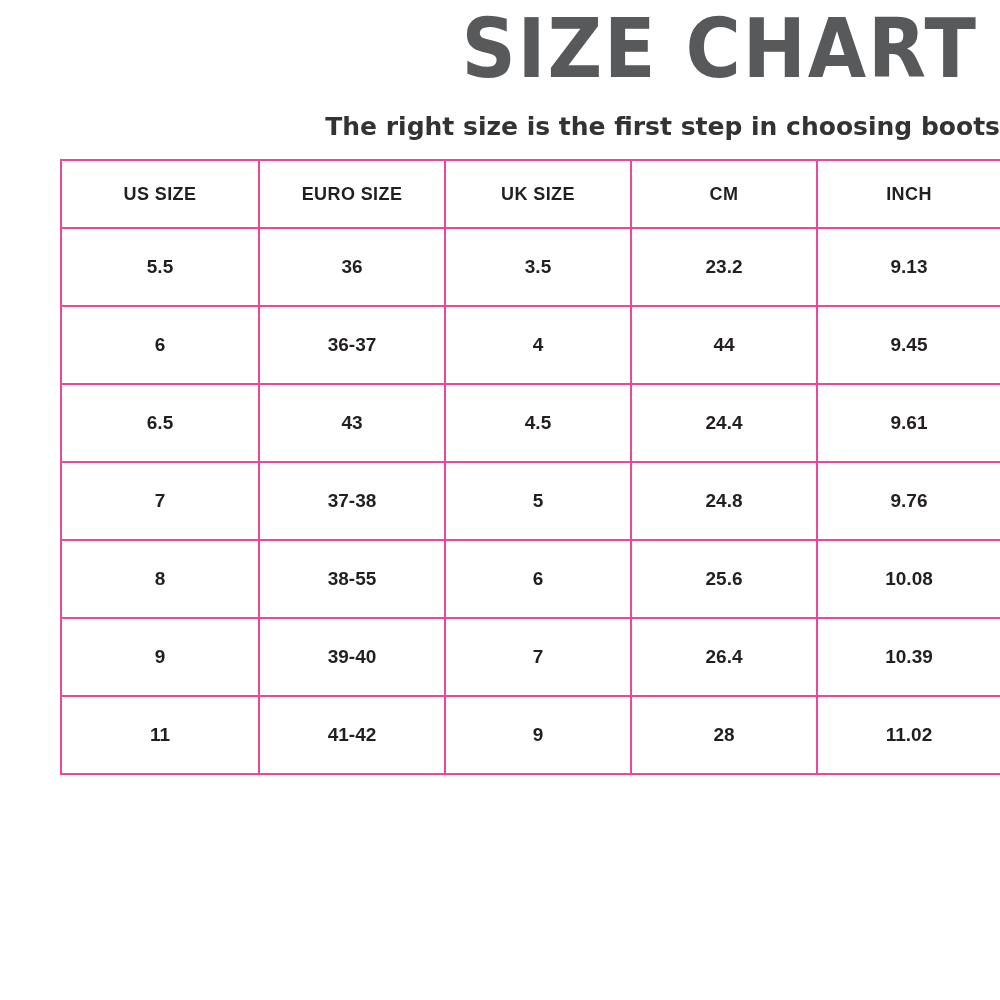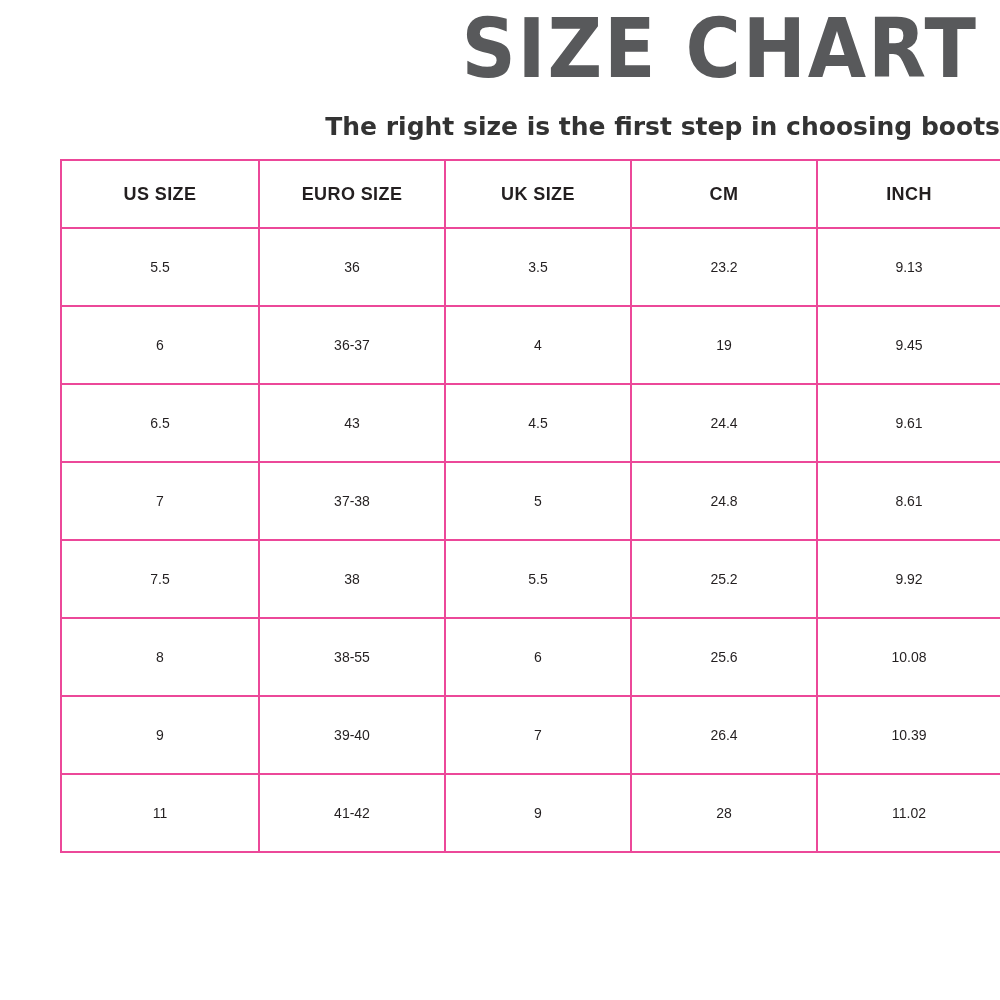--- a/index.html
+++ b/index.html
@@ -61,22 +61,22 @@
     color: #231f20;
   }
   table.size-table th {
     height: 64px;
     font-size: 18px;
     font-weight: 700;
     letter-spacing: 0.4px;
   }
   table.size-table td {
     height: 74px;
-    font-size: 14px;
-    font-weight: 400;
+    font-size: 19px;
+    font-weight: 700;
   }
   col.c0 { width: 198px; }
   col.c1 { width: 186px; }
   col.c2 { width: 186px; }
   col.c3 { width: 186px; }
   col.c4 { width: 184px; }
 </style>
 </head>
 <body>
 
@@ -108,43 +108,36 @@
           <td>5.5</td>
           <td>36</td>
           <td>3.5</td>
           <td>23.2</td>
           <td>9.13</td>
         </tr>
         <tr>
           <td>6</td>
           <td>36-37</td>
           <td>4</td>
-          <td>19</td>
+          <td>44</td>
           <td>9.45</td>
         </tr>
         <tr>
           <td>6.5</td>
           <td>43</td>
           <td>4.5</td>
           <td>24.4</td>
           <td>9.61</td>
         </tr>
         <tr>
           <td>7</td>
           <td>37-38</td>
           <td>5</td>
           <td>24.8</td>
-          <td>8.61</td>
-        </tr>
-        <tr>
-          <td>7.5</td>
-          <td>38</td>
-          <td>5.5</td>
-          <td>25.2</td>
-          <td>9.92</td>
+          <td>9.76</td>
         </tr>
         <tr>
           <td>8</td>
           <td>38-55</td>
           <td>6</td>
           <td>25.6</td>
           <td>10.08</td>
         </tr>
         <tr>
           <td>9</td>

